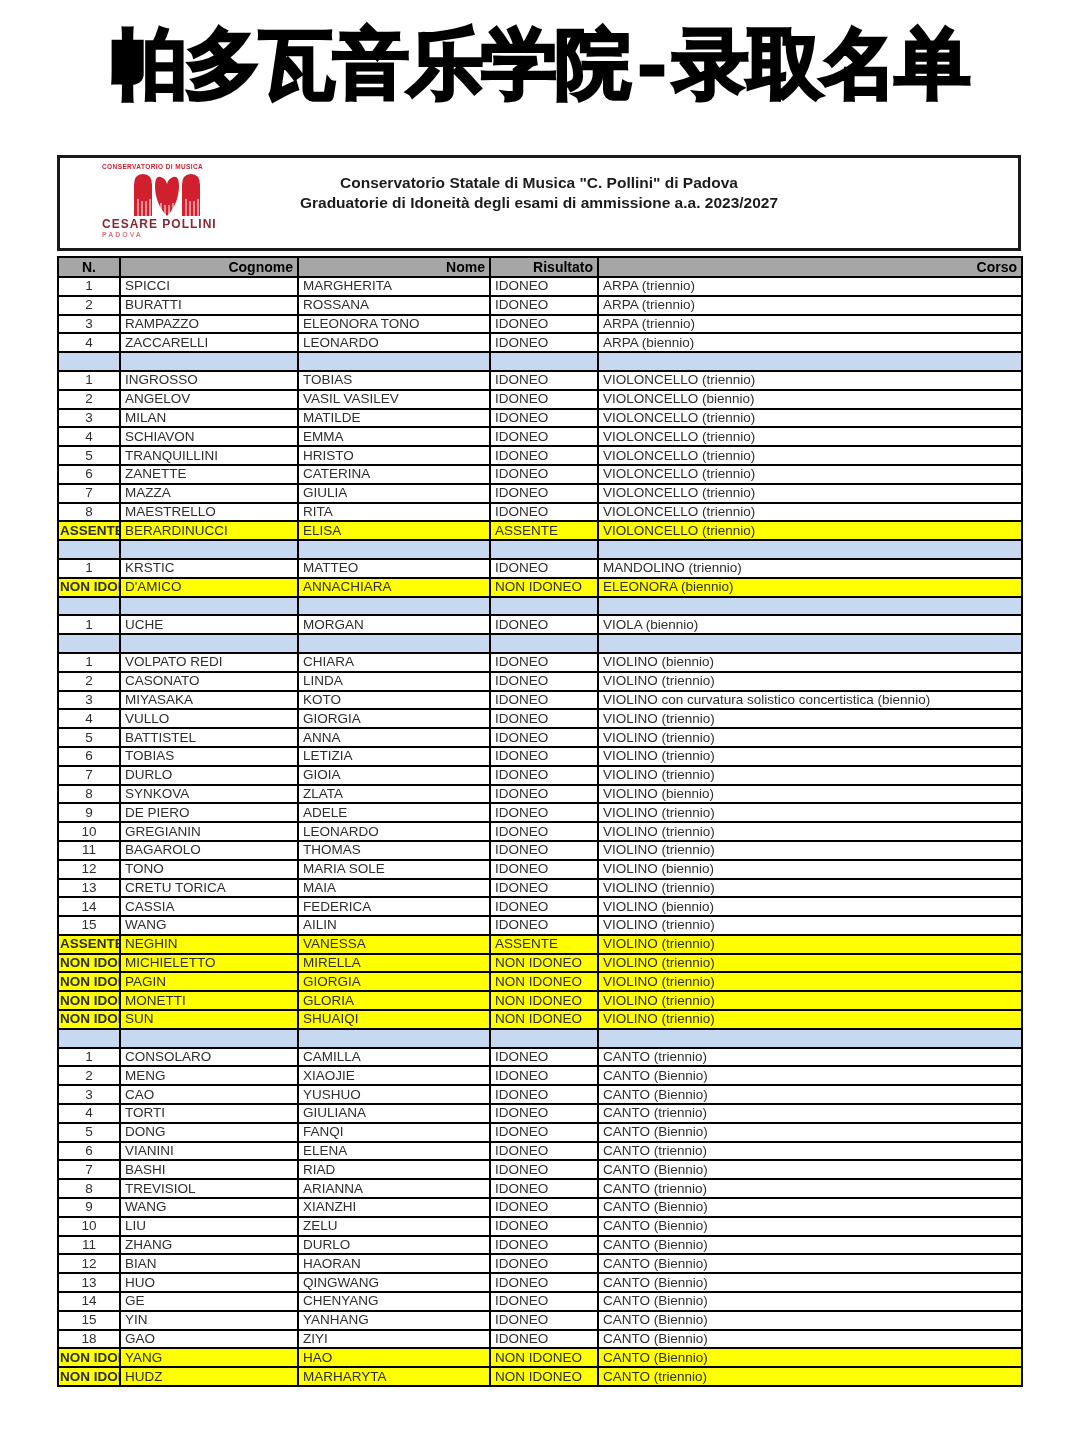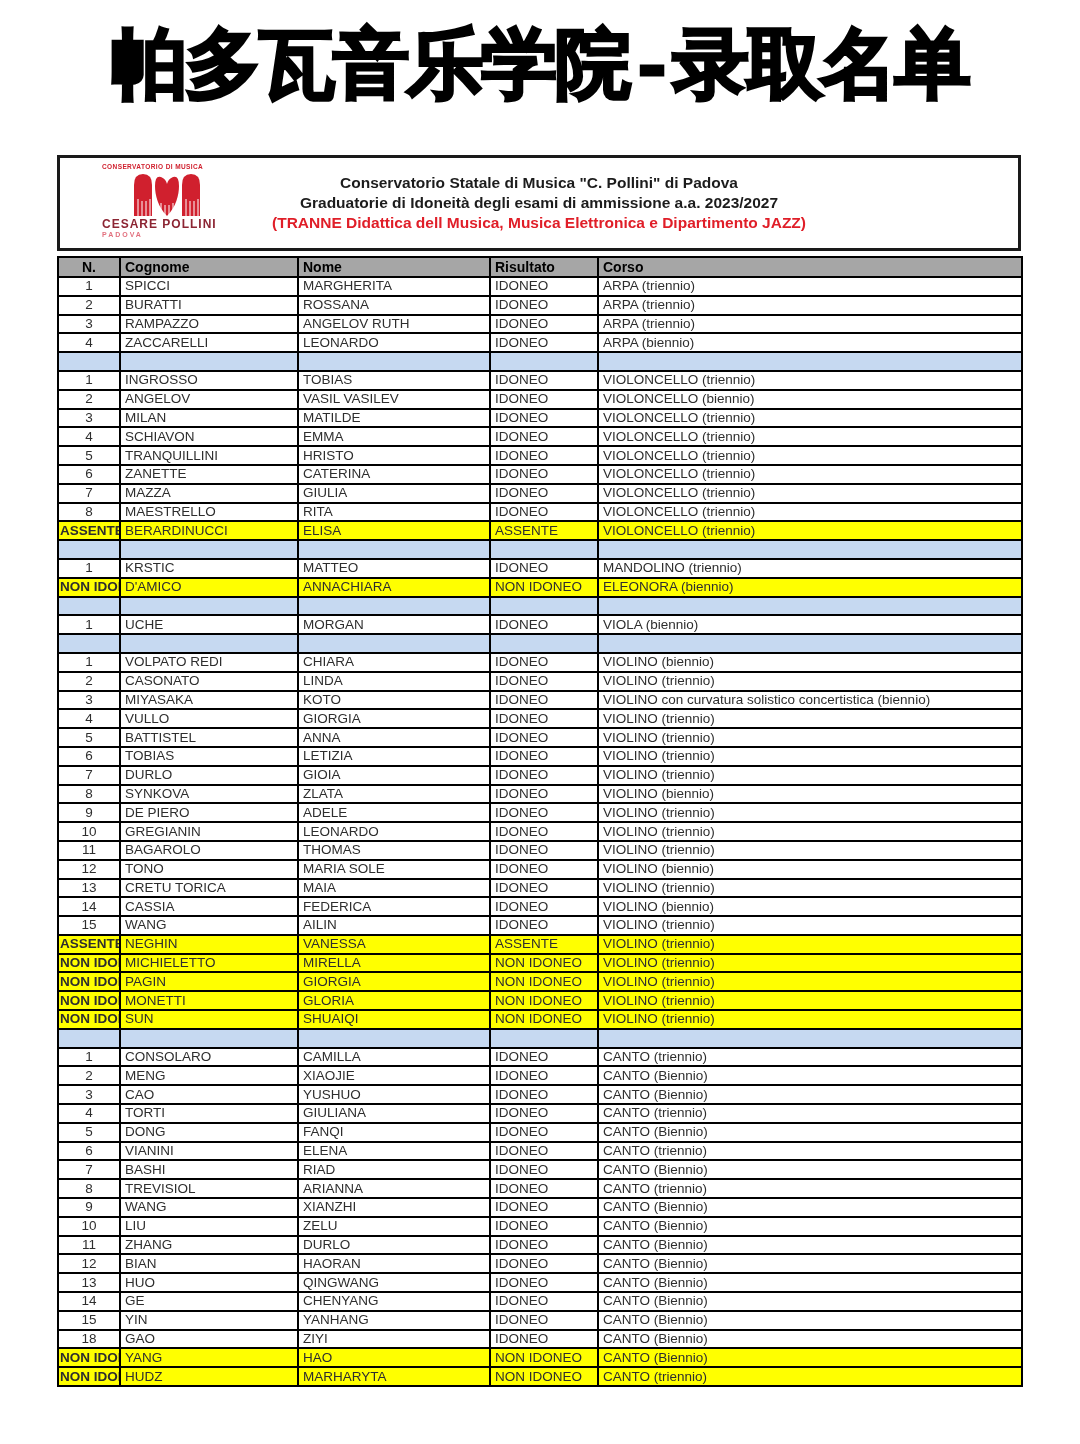--- a/index.html
+++ b/index.html
@@ -23,21 +23,21 @@
   .logo-name{font-size:12px;font-weight:bold;color:#8c2533;letter-spacing:1px;white-space:nowrap;}
   .logo-city{font-size:7px;font-weight:bold;color:#e2707e;letter-spacing:2px;}
   .doc-titles{padding-top:15px;text-align:center;}
   .doc-title-line{font-size:15.5px;font-weight:bold;color:#1c1c1c;line-height:20px;}
   .doc-title-note{font-size:15.5px;font-weight:bold;color:#e01e28;line-height:20px;}
   table.results{
     margin-top:5px;width:964px;border-collapse:collapse;table-layout:fixed;
   }
   table.results th{
     background:#a6a6a6;border:2px solid #000;font-size:14px;font-weight:bold;
-    color:#000;text-align:left;padding:1px 4px;height:16px;overflow:hidden;white-space:nowrap;
+    color:#000;text-align:right;padding:1px 4px;height:16px;overflow:hidden;white-space:nowrap;
   }
   table.results th.col-n{text-align:center;}
   table.results td{
     border:2px solid #000;font-size:13.5px;color:#2e2e2e;background:#fff;
     padding:0 4px;height:16.8px;line-height:16px;overflow:hidden;white-space:nowrap;
   }
   table.results td.col-n{text-align:center;padding:0 1px;}
   tr.separator td{background:#c6d9f1;}
   tr.absent td, tr.fail td{background:#ffff00;}
   td.tag{font-size:8px;font-weight:600;letter-spacing:0;}
@@ -69,21 +69,20 @@
             <line x1="39" y1="34" x2="39" y2="44"></line>
             <line x1="43" y1="32" x2="43" y2="42"></line>
         </g>
       </svg>
       <div class="logo-name">CESARE POLLINI</div>
       <div class="logo-city">PADOVA</div>
     </div>
     <div class="doc-titles">
       <div class="doc-title-line">Conservatorio Statale di Musica "C. Pollini" di Padova</div>
       <div class="doc-title-line">Graduatorie di Idoneità degli esami di ammissione a.a. 2023/2027</div>
-      <div class="doc-title-note">(TRANNE Didattica dell Musica, Musica Elettronica e Dipartimento JAZZ)</div>
     </div>
   </div>
 
   <table class="results">
     <colgroup>
       <col style="width:62px">
         <col style="width:178px">
         <col style="width:192px">
         <col style="width:108px">
         <col style="width:424px">
@@ -108,21 +107,21 @@
         <tr class="normal">
           <td class="col-n">2</td>
           <td>BURATTI</td>
           <td>ROSSANA</td>
           <td>IDONEO</td>
           <td>ARPA (triennio)</td>
         </tr>
         <tr class="normal">
           <td class="col-n">3</td>
           <td>RAMPAZZO</td>
-          <td>ANGELOV RUTH</td>
+          <td>ELEONORA TONO</td>
           <td>IDONEO</td>
           <td>ARPA (triennio)</td>
         </tr>
         <tr class="normal">
           <td class="col-n">4</td>
           <td>ZACCARELLI</td>
           <td>LEONARDO</td>
           <td>IDONEO</td>
           <td>ARPA (biennio)</td>
         </tr>

